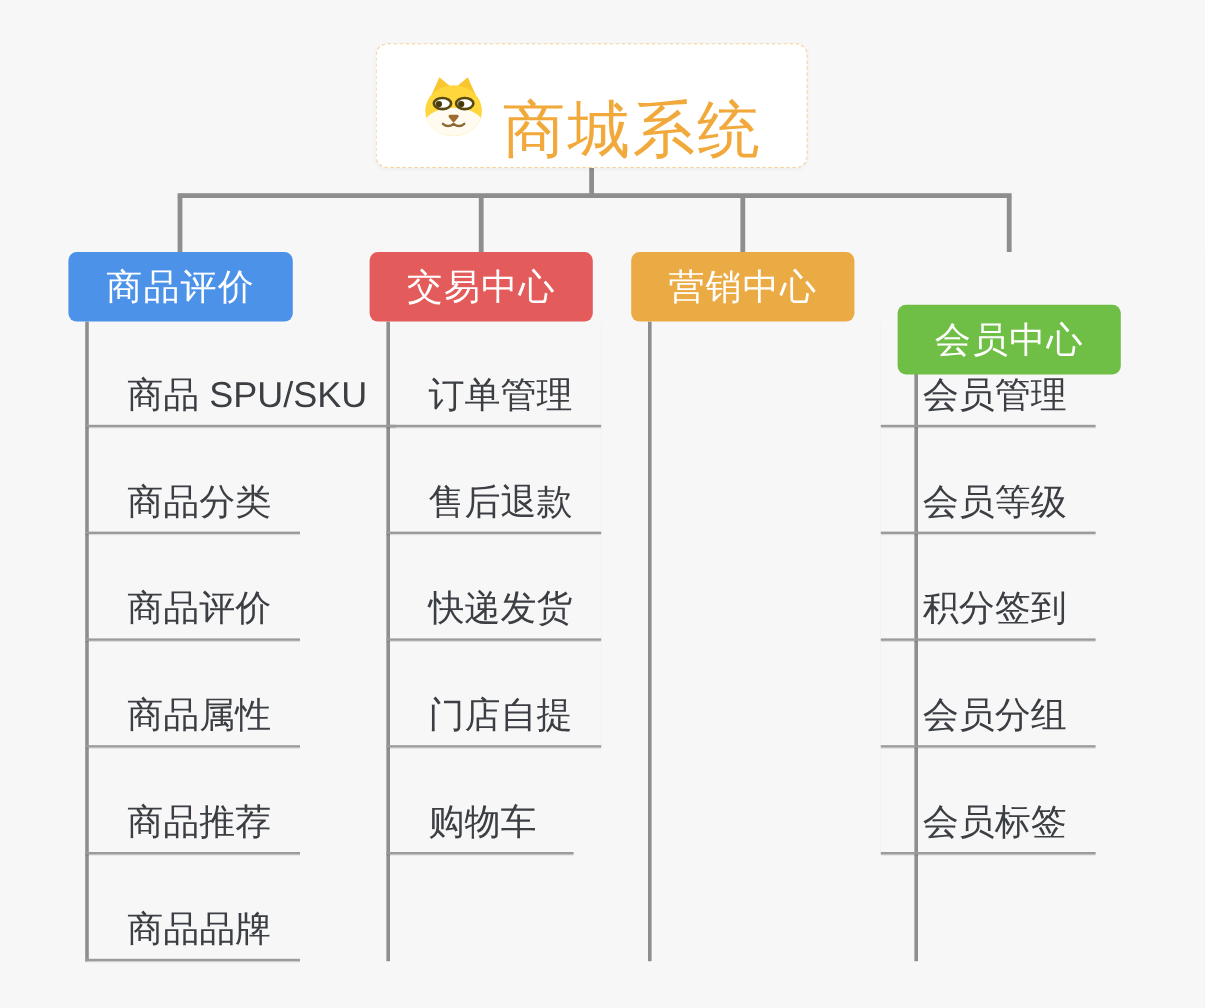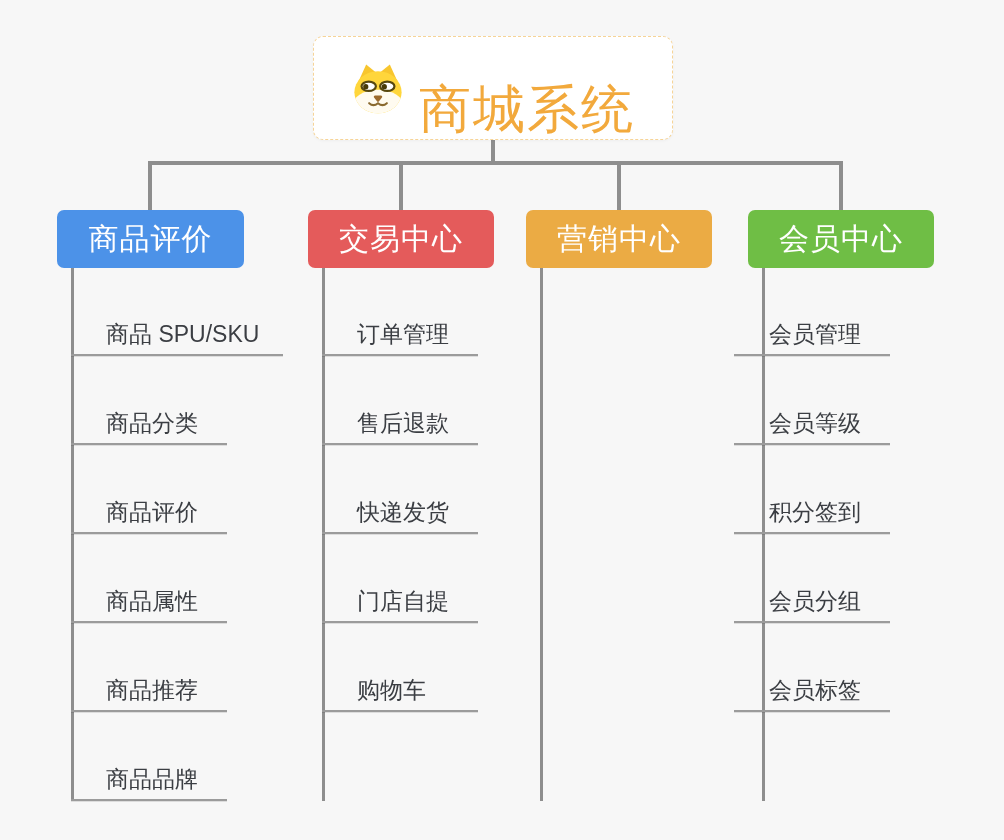--- a/index.html
+++ b/index.html
@@ -41,35 +41,35 @@
   .branch-box{
     position:absolute;top:210px;height:58px;
     border-radius:7px;
     display:flex;align-items:center;justify-content:center;
     color:#ffffff;font-size:30px;letter-spacing:1px;white-space:nowrap;
     box-sizing:border-box;
   }
   .branch-box.b1{left:57px;width:187px;}
   .branch-box.b2{left:308px;width:186px;}
   .branch-box.b3{left:526px;width:186px;}
-  .branch-box.b4{left:748px;width:186px;}
+  .branch-box.b4{left:748px;width:186px;margin-top:44px;}
   
   .children{
     position:absolute;top:268px;
     display:flex;flex-direction:column;align-items:flex-start;
   }
   .children.c1{left:71px;} .children.c2{left:322px;text-align:center;} .children.c3{left:540px;} .children.c4{left:734px;}
   .child{
     height:89px;
     box-sizing:border-box;
     display:flex;align-items:flex-end;
     padding:0 24px 7px 35px;
     border-bottom:2px solid #9b9b9b;
     box-shadow:0 1px 0 rgba(0,0,0,0.10);
-    font-size:23px;line-height:1.15;color:#3b3e43;
+    font-size:30px;line-height:1.15;color:#3b3e43;
     white-space:nowrap;width:max-content;min-width:156px;
   }
   .child:first-child{height:88px;}
 </style>
 </head>
 <body>
 
 <div id="canvas">
 
   <div class="cline root-vert"></div>

